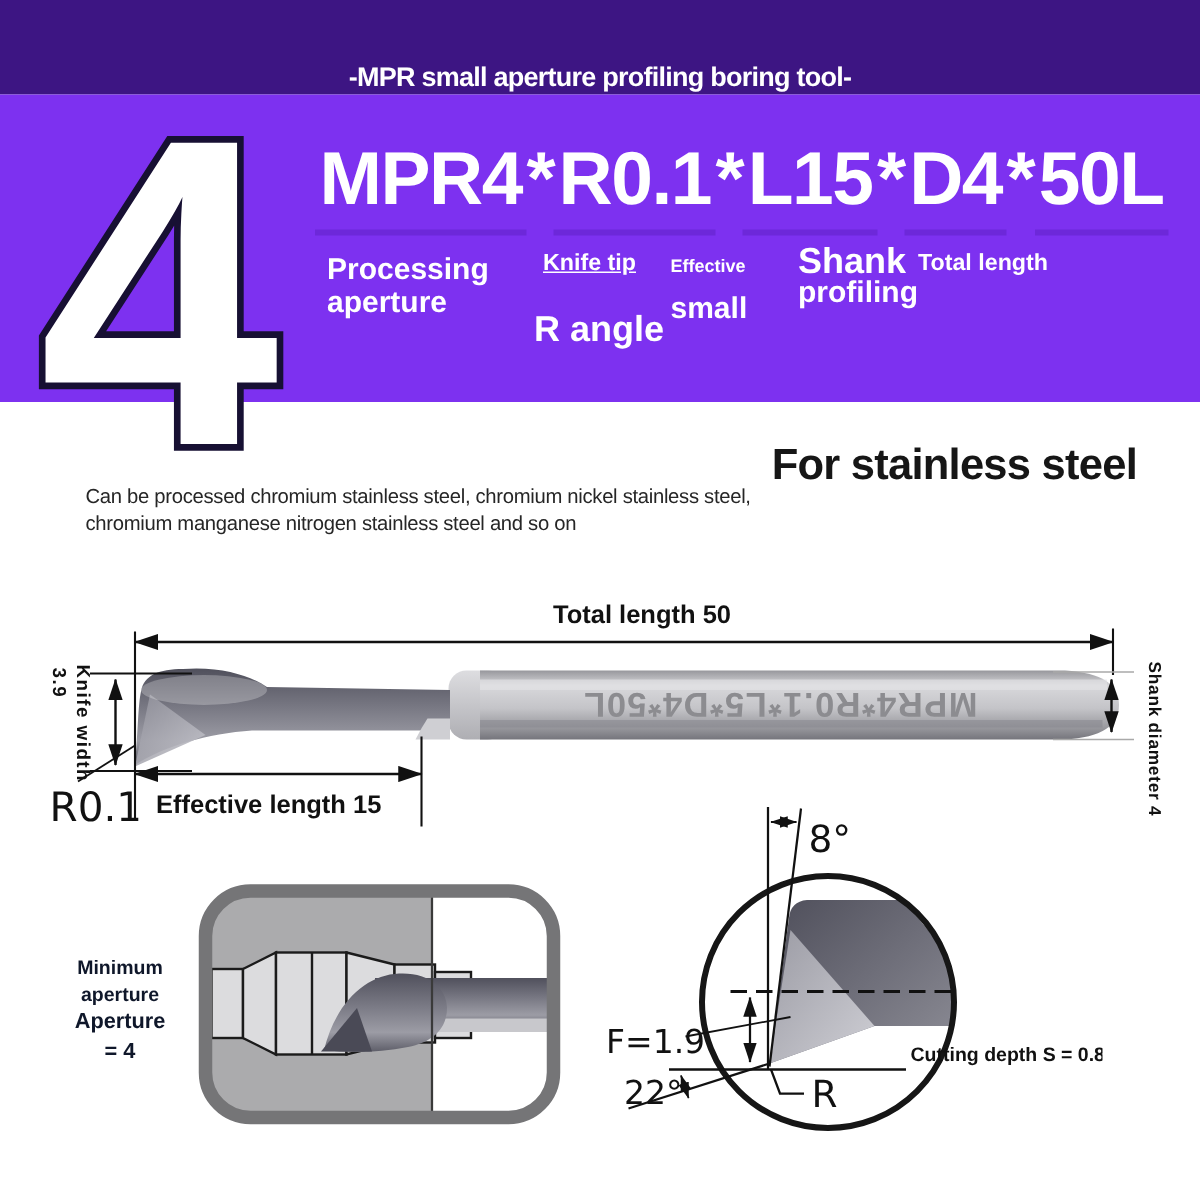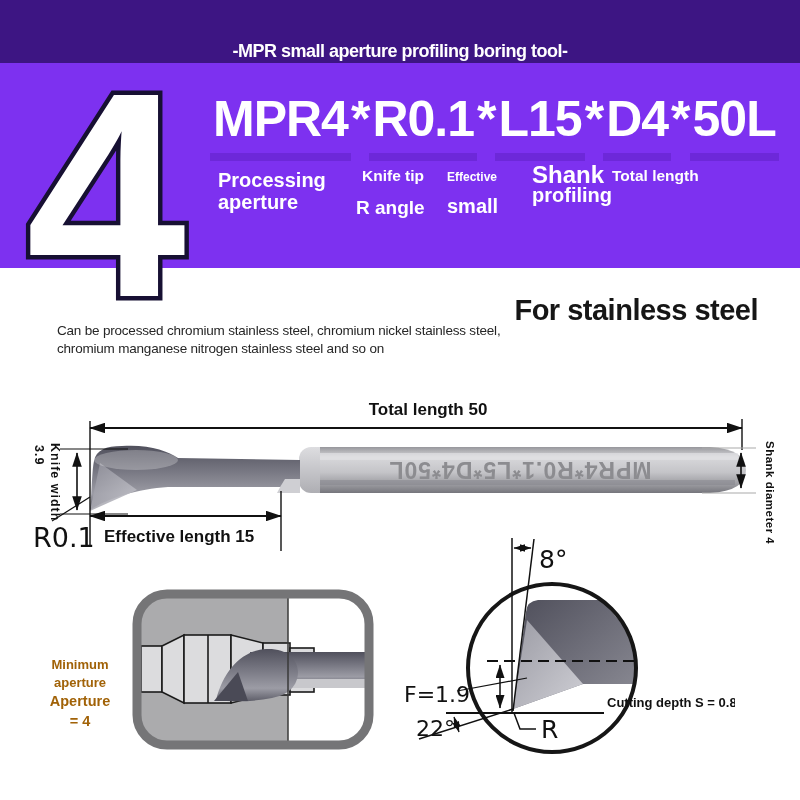--- a/index.html
+++ b/index.html
@@ -11,32 +11,32 @@
     position:absolute;left:0;top:0;width:800px;height:63px;background:#3d1583;
     display:flex;align-items:center;justify-content:center;
   }
   .banner-title{color:#ffffff;font-weight:bold;font-size:18px;letter-spacing:-0.5px;margin-top:40px;}
   .panel{position:absolute;left:0;top:63px;width:800px;height:205px;background:#7d31f0;}
   .big4-svg{position:absolute;left:0;top:0;width:230px;height:330px;overflow:visible;}
   .model-row{
     position:absolute;left:210px;top:94px;display:flex;align-items:baseline;
     color:#fff;font-weight:bold;font-size:50px;line-height:1;letter-spacing:-1px;white-space:nowrap;
   }
-  .mp{border-bottom:8px solid #6d28d9;padding:0 3px 9px 3px;}
+  .mp{border-bottom:4px solid #6d28d9;padding:0 3px 9px 3px;}
   .msep{padding:0 0 9px 0;}
   .spec-label{position:absolute;color:#ffffff;font-weight:bold;line-height:1;white-space:nowrap;}
   .headline{
     position:absolute;left:500px;top:294px;width:258px;text-align:right;
     font-size:29px;font-weight:bold;color:#161616;letter-spacing:-0.5px;
   }
   .description{
     position:absolute;left:57px;top:322px;width:482px;
     font-size:13.5px;font-weight:normal;color:#262626;line-height:1.35;letter-spacing:-0.2px;
   }
-  .min-ap-label{position:absolute;left:25px;top:638px;width:110px;text-align:center;color:#a16207;font-weight:bold;line-height:1;margin-top:20px;}
+  .min-ap-label{position:absolute;left:25px;top:638px;width:110px;text-align:center;color:#0f172a;font-weight:bold;line-height:1;}
   .min-ap-label div{margin-bottom:5px;}
   .min-ap-label .sm{font-size:13px;}
   .min-ap-label .lg{font-size:14.5px;margin-top:4px;}
   svg{position:absolute;}
   svg text{font-family:"Liberation Sans", sans-serif;}
   .dimtext{font-weight:bold;fill:#111;}
   .thin{font-family:"DejaVu Sans", sans-serif;font-weight:400;fill:#111;}
 </style>
 </head>
 <body>
@@ -60,22 +60,22 @@
     <span class="msep">*</span>
     <span class="mp">L15</span>
     <span class="msep">*</span>
     <span class="mp">D4</span>
     <span class="msep">*</span>
     <span class="mp">50L</span>
   </div>
 
   <div class="spec-label" style="left:218px;top:170px;font-size:20px;">Processing</div>
   <div class="spec-label" style="left:218px;top:192px;font-size:20px;">aperture</div>
-  <div class="spec-label" style="left:362px;top:168px;font-size:15.5px;">Knife tip</div>
-  <div class="spec-label" style="left:356px;top:198px;font-size:19px;">R angle</div>
+  <div class="spec-label" style="left:362px;top:168px;font-size:15.5px;text-decoration:underline;">Knife tip</div>
+  <div class="spec-label" style="left:356px;top:208px;font-size:24px;">R angle</div>
   <div class="spec-label" style="left:447px;top:171px;font-size:12px;">Effective</div>
   <div class="spec-label" style="left:447px;top:196px;font-size:20px;">small</div>
   <div class="spec-label" style="left:532px;top:163px;font-size:24px;">Shank</div>
   <div class="spec-label" style="left:532px;top:185px;font-size:20px;">profiling</div>
   <div class="spec-label" style="left:612px;top:168px;font-size:15.5px;">Total length</div>
 
   <div class="headline">For stainless steel</div>
   <div class="description">Can be processed chromium stainless steel, chromium nickel stainless steel, chromium manganese nitrogen stainless steel and so on</div>
 
   <svg style="left:0;top:385px;width:800px;height:185px;" viewBox="0 385 800 185">

